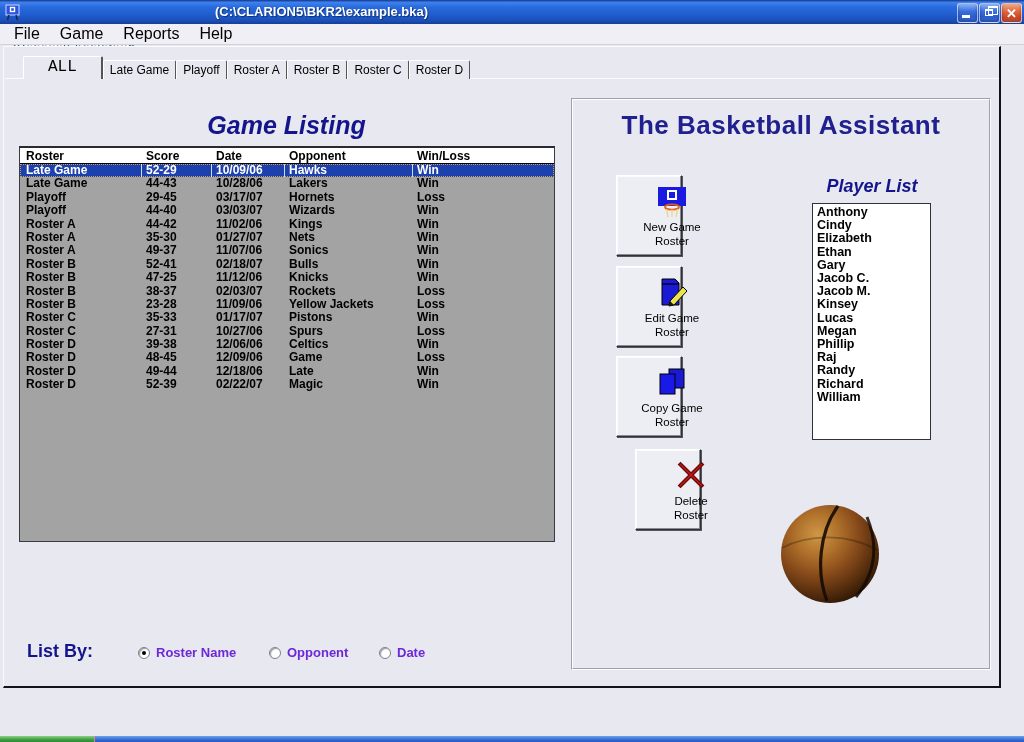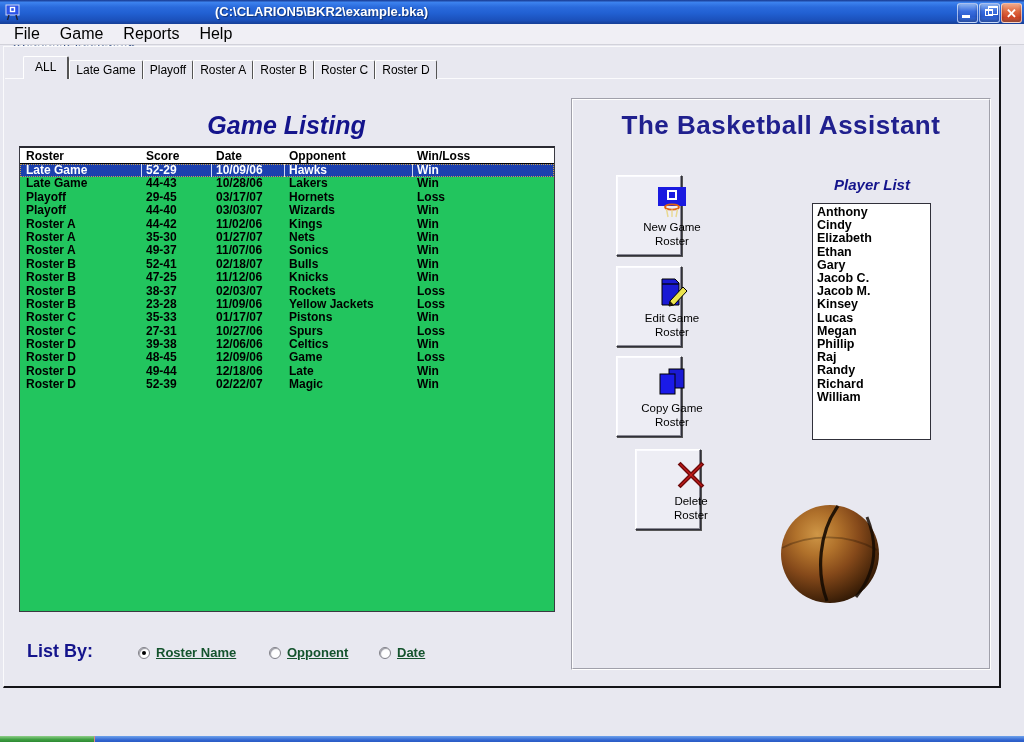--- a/index.html
+++ b/index.html
@@ -34,28 +34,28 @@
   
   .client { position:absolute; left:3px; top:46px; width:998px; height:642px;
     border-top:1px solid #fafafc; border-left:1px solid #fafafc;
     border-right:2px solid #141418; border-bottom:2px solid #141418; background:#e8e8f0; }
 
   
   .tab-strip { position:absolute; left:19px; top:9px; height:23px; display:flex; align-items:flex-end; z-index:3; }
   .tab { height:19px; padding:0 6px; font-size:12px; line-height:18px; color:#000; background:#e8e8f0;
     border-top:1px solid #fff; border-left:1px solid #fff; border-right:1px solid #555;
     border-top-left-radius:2px; border-top-right-radius:2px; }
-  .tab.selected { height:23px; line-height:21px; padding:0 11px; border-right:2px solid #555; font-size:12px;
-    position:relative; z-index:4; }
+  .tab.selected { height:23px; line-height:21px; padding:0 24px; border-right:2px solid #555; font-size:16px;
+    position:relative; z-index:4;font-family:Liberation Mono, monospace; }
   .content-panel { position:absolute; left:1px; top:31px; right:0px; bottom:0px; border-top:1px solid #fbfbfd; }
 
   
   .game-title { position:absolute; left:15px; top:64px; width:535px; text-align:center;
     font-size:25px; font-weight:bold; font-style:italic; color:#14148c; }
-  .listbox { position:absolute; left:15px; top:99px; width:536px; height:466px; background:#22c55e;
+  .listbox { position:absolute; left:15px; top:99px; width:536px; height:396px; background:#a3a3a3;
     border:1px solid #3a3a42; border-top:2px solid #2a2a32;text-align:center; }
   .list-header { position:relative; height:16px; border-bottom:1px solid #000; background:#fff; }
   .hdr-cell { position:absolute; top:1px; font-size:12px; font-weight:bold; color:#000; white-space:nowrap; }
   .list-rows { position:relative; }
   .lrow { position:relative; height:13.4px; white-space:nowrap; }
   .lrow .cell { position:absolute; top:0; font-size:12px; font-weight:bold; line-height:13.4px; color:#000; }
   .lrow.selected { background:#1c40ae; outline:1px dotted #c8a050; outline-offset:-1px; }
   .lrow.selected .cell { color:#fff; }
   .c0 { left:6px; } .c1 { left:126px; } .c2 { left:196px; } .c3 { left:269px; } .c4 { left:397px; }
   .h0 { left:6px; } .h1 { left:126px; } .h2 { left:196px; } .h3 { left:269px; } .h4 { left:397px; }
@@ -63,39 +63,39 @@
   .lrow.selected .cd { display:block; position:absolute; top:0; width:1px; height:100%; background:#fff; opacity:.8; }
   .cd1 { left:121px; } .cd2 { left:191px; } .cd3 { left:264px; } .cd4 { left:392px; }
 
   
   .listby-label { position:absolute; left:23px; top:594px; font-size:18px; font-weight:bold; color:#14148c; }
   .radio-option { position:absolute; top:598px; display:flex; align-items:center; }
   .ro0 { left:134px; } .ro1 { left:265px; } .ro2 { left:375px; }
   .radio-circle { width:12px; height:12px; border-radius:50%; background:#fff;
     border:1px solid #808088; box-shadow:inset 1px 1px 1px #9a9aa4; position:relative; }
   .radio-option.checked .radio-circle:after { content:""; position:absolute; left:3px; top:3px; width:4px; height:4px; border-radius:50%; background:#000; }
-  .radio-label { margin-left:6px; font-size:13px; font-weight:bold; color:#14532d;text-decoration:underline; }
+  .radio-label { margin-left:6px; font-size:13px; font-weight:bold; color:#6d28d9; }
 
   
   .group-panel { position:absolute; left:567px; top:51px; width:420px; height:572px;
     border:1px solid; border-color:#a0a0aa #ffffff #ffffff #a0a0aa; }
   .group-inner { position:absolute; inset:0; border:1px solid; border-color:#ffffff #a0a0aa #a0a0aa #ffffff; }
   .panel-title { position:absolute; left:0; top:10px; width:100%; text-align:center;
     font-size:26px; font-weight:bold; color:#20208e; letter-spacing:.5px; }
 
   .tool-btn { position:absolute; left:43px; width:66px; height:81px; background:#ededf4; cursor:default;
     border:1px solid; border-color:#ffffff #30303a #30303a #ffffff;
     box-shadow:inset -1px -1px 0 #8a8a94, inset 1px 1px 0 #fbfbff, 1px 1px 0 #555; 
     display:flex; flex-direction:column; align-items:center;padding-left:46px; }
   .tb1 { top:75px; } .tb2 { top:166px; } .tb3 { top:256px; } .tb4 { top:349px;margin-left:19px; }
   .tool-btn .icon { margin-top:7px; height:38px; display:flex; align-items:center; justify-content:center; }
   .tool-btn .lbl { font-size:11.5px; line-height:1.2; text-align:center; color:#000; width:64px; }
 
   .playerlist-title { position:absolute; left:239px; top:76px; width:120px; text-align:center;
-    font-size:15px; font-weight:bold; font-style:italic; color:#14148c; }
+    font-size:18px; font-weight:bold; font-style:italic; color:#14148c; }
   .playerlist { position:absolute; left:239px; top:103px; width:119px; height:237px; background:#fff;
     border:1px solid #30303a; padding:2px 0 0 4px; overflow:hidden; }
   .player { font-size:12.5px; font-weight:bold; line-height:13.2px; color:#000; }
 
   .basketball { position:absolute; left:207px; top:404px; width:100px; height:100px; }
 
   
   .taskbar { position:absolute; left:0; top:736px; width:1024px; height:6px; display:flex; }
   .task-start { width:95px; height:6px; background:linear-gradient(180deg,#8fce8a 0%,#3d9e40 60%,#2e8a34 100%); border-right:1px solid #d88; }
   .task-bar { flex:1; height:6px; background:linear-gradient(180deg,#6ea2ec 0%,#2f63cf 70%,#2a5cc4 100%); }

